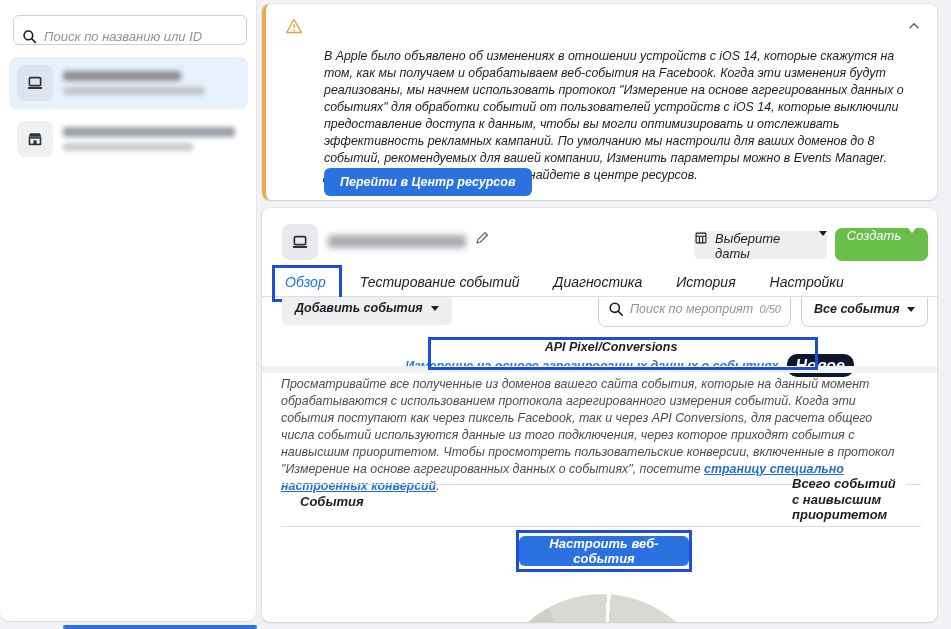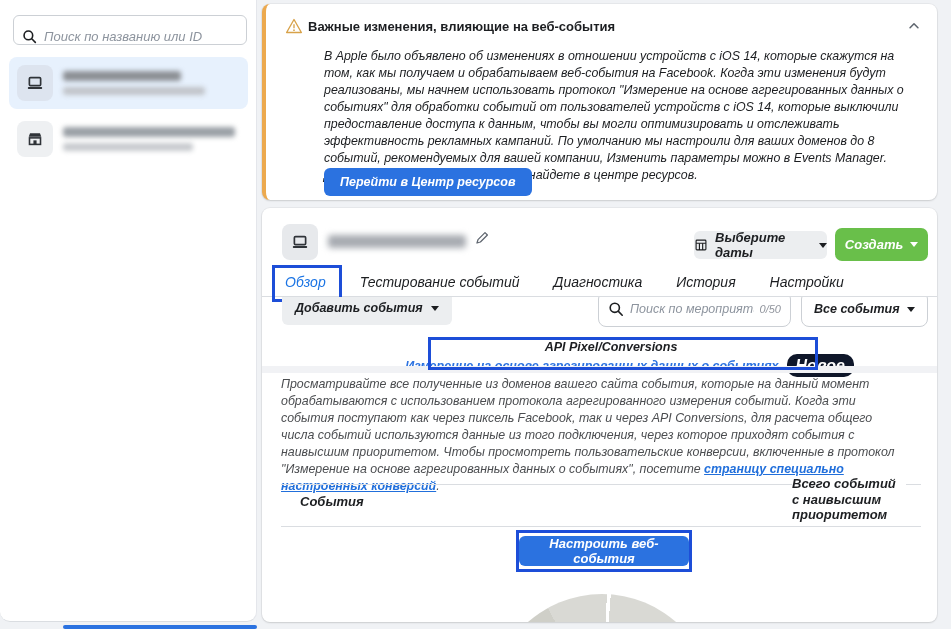--- a/index.html
+++ b/index.html
@@ -26,21 +26,21 @@
   #main-card { left:262px; top:208px; width:675px; height:414px; overflow:hidden; }
 
   
   .banner-title { position:absolute; left:42px; top:15px; font-size:13px; font-weight:bold; color:#1c1e21; }
   .banner-body { position:absolute; left:58px; top:44px; width:600px; font-size:12.4px; font-style:italic; font-weight:500; color:#1c1e21; line-height:17px; }
   .btn-blue { background:#2b72e0; color:#fff; border:none; border-radius:6px; font-weight:bold; font-style:italic; font-size:12.5px; font-family:inherit; cursor:pointer; }
   #banner-cta { position:absolute; left:58px; top:164px; height:28px; padding:0 16px; }
 
   
   .blurred-name { filter:blur(3px); background:#a7abb1; border-radius:3px; }
-  .hdr-btn { position:absolute; display:flex; align-items:center; justify-content:center; gap:7px; font-weight:bold; font-style:italic; font-size:13px; color:#1c1e21; border-radius:6px; cursor:pointer; }
+  .hdr-btn { position:absolute; display:flex; justify-content:center; gap:7px; font-weight:normal; font-style:italic; font-size:13px; color:#1c1e21; border-radius:6px; cursor:pointer; }
   #date-btn { left:432px; top:23px; width:133px; height:28px; background:#eceef0; }
   #create-btn { left:573px; top:20px; width:93px; height:33px; background:#69bf4a; color:#fff; border-radius:7px; }
   .caret { width:0; height:0; border-left:4px solid transparent; border-right:4px solid transparent; border-top:5px solid currentColor; display:inline-block; }
 
   
   #tabbar { position:absolute; left:0; top:60px; width:675px; height:28px; display:flex; gap:34px; padding-left:23px; align-items:center; }
   .tab { font-size:14px; font-weight:normal; font-style:italic; color:#1c1e21; cursor:pointer; white-space:nowrap; }
   .tab.active { color:#1b74e4; }
   #tab-border { position:absolute; left:0; top:88px; width:675px; height:1px; background:#dadde1; }
 
@@ -130,21 +130,20 @@
 </div>
 
 <div id="banner" class="abs card">
   <span class="abs" style="left:19px;top:13px;">
     <svg width="18" height="18" viewBox="0 0 20 20">
         <path d="M10 2.8 L18.2 17.2 H1.8 Z" fill="none" stroke="#d8a24a" stroke-width="1.5" stroke-linejoin="round"></path>
         <line x1="10" y1="8" x2="10" y2="12.4" stroke="#d8a24a" stroke-width="1.5"></line>
         <circle cx="10" cy="14.6" r="0.95" fill="#d8a24a"></circle>
       </svg>
   </span>
-  <div class="banner-title">Важные изменения, влияющие на веб-события</div>
   <span class="abs" style="right:16px;top:15px;cursor:pointer;">
     <svg width="14" height="14" viewBox="0 0 16 16">
         <polyline points="3.5,10 8,5.5 12.5,10" fill="none" stroke="#606770" stroke-width="1.8" stroke-linecap="round" stroke-linejoin="round"></polyline>
       </svg>
   </span>
   <div class="banner-body">В Apple было объявлено об изменениях в отношении устройств с iOS 14, которые скажутся на том, как мы получаем и обрабатываем веб-события на Facebook. Когда эти изменения будут реализованы, мы начнем использовать протокол "Измерение на основе агрегированных данных о событиях" для обработки событий от пользователей устройств с iOS 14, которые выключили предоставление доступа к данным, чтобы вы могли оптимизировать и отслеживать эффективность рекламных кампаний. По умолчанию мы настроили для ваших доменов до 8 событий, рекомендуемых для вашей компании, Изменить параметры можно в Events Manager. Дополнительную информацию вы найдете в центре ресурсов.</div>
   <button id="banner-cta" class="btn-blue">Перейти в Центр ресурсов</button>
 </div>
 
 <div id="main-card" class="abs card">

